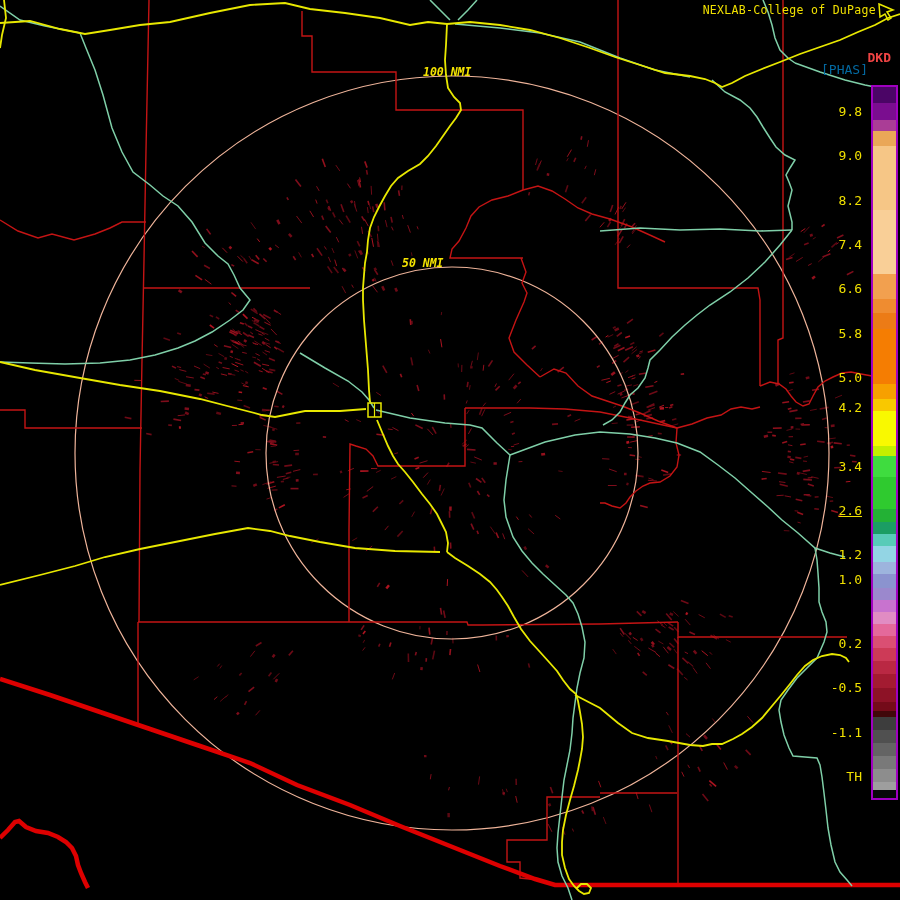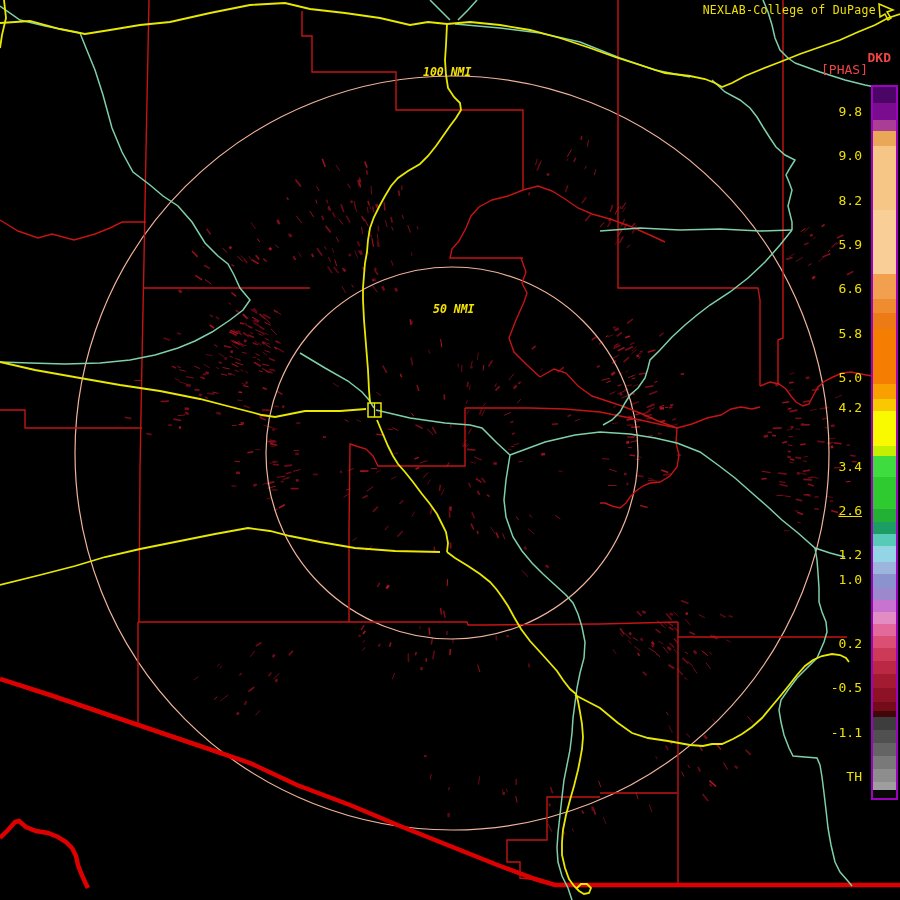--- a/index.html
+++ b/index.html
@@ -3,29 +3,29 @@
 <meta charset="utf-8">
 <style>
   html,body{margin:0;padding:0;background:#000;}
   #screen{position:relative;width:900px;height:900px;background:#000;overflow:hidden;
           font-family:"DejaVu Sans Mono","Liberation Mono",monospace;}
   #map-svg{position:absolute;left:0;top:0;}
   .ovl{position:absolute;white-space:pre;line-height:1.1;}
   #header-title{top:4px;right:24px;font-size:11.5px;color:#f0e000;letter-spacing:0.3px;}
   #logo-icon{position:absolute;left:877px;top:3px;}
   #unit-label{top:51px;right:9px;font-size:13px;color:#ef4444;font-weight:bold;}
-  #phase-label{top:63px;right:32px;font-size:13px;color:#ef4444;}
+  #phase-label{top:63px;right:32px;font-size:13px;color:#0369a1;}
   #colorbar{position:absolute;left:871px;top:85px;width:27px;height:715px;
             border:2px solid #a000c0;box-sizing:border-box;background:#000;
             display:flex;flex-direction:column;}
   .cb-seg{width:100%;}
   .cb-label{position:absolute;right:38px;font-size:13px;color:#f0e000;text-align:right;}
   .ring-label{font-size:11.5px;font-weight:bold;font-style:italic;color:#f5e400;}
   #ring-label-100{left:423px;top:66px;}
-  #ring-label-50{left:433px;top:257px;margin-top:46px;}
+  #ring-label-50{left:402px;top:257px;}
   #status-bar{left:162px;top:884px;font-size:15.5px;color:#f2c182;letter-spacing:0.1px;}
 </style>
 </head>
 <body>
 
 <div id="screen">
 
   <svg id="map-svg" width="900" height="900" viewBox="0 0 900 900">
     <g id="layer-speckles">
         <line x1="365.0" y1="271.1" x2="362.4" y2="267.3" stroke="#7e0d1b" stroke-width="1.6"></line>
@@ -901,21 +901,21 @@
       <div class="cb-seg" style="background: rgb(100, 100, 100); flex-grow: 13;"></div>
       <div class="cb-seg" style="background: rgb(121, 121, 121); flex-grow: 13;"></div>
       <div class="cb-seg" style="background: rgb(141, 141, 141); flex-grow: 13;"></div>
       <div class="cb-seg" style="background: rgb(158, 158, 158); flex-grow: 8;"></div>
       <div class="cb-seg" style="background: rgb(8, 8, 8); flex-grow: 8;"></div>
     </div>
   <div id="colorbar-labels">
       <div class="cb-label" style="top: 104px;">9.8</div>
       <div class="cb-label" style="top: 148px;">9.0</div>
       <div class="cb-label" style="top: 193px;">8.2</div>
-      <div class="cb-label" style="top: 237px;">5.9</div>
+      <div class="cb-label" style="top: 237px;">7.4</div>
       <div class="cb-label" style="top: 281px;">6.6</div>
       <div class="cb-label" style="top: 326px;">5.8</div>
       <div class="cb-label" style="top: 370px;">5.0</div>
       <div class="cb-label" style="top: 400px;">4.2</div>
       <div class="cb-label" style="top: 459px;">3.4</div>
       <div class="cb-label" style="top: 503px; text-decoration: underline;">2.6</div>
       <div class="cb-label" style="top: 547px;">1.2</div>
       <div class="cb-label" style="top: 572px;">1.0</div>
       <div class="cb-label" style="top: 636px;">0.2</div>
       <div class="cb-label" style="top: 680px;">-0.5</div>

